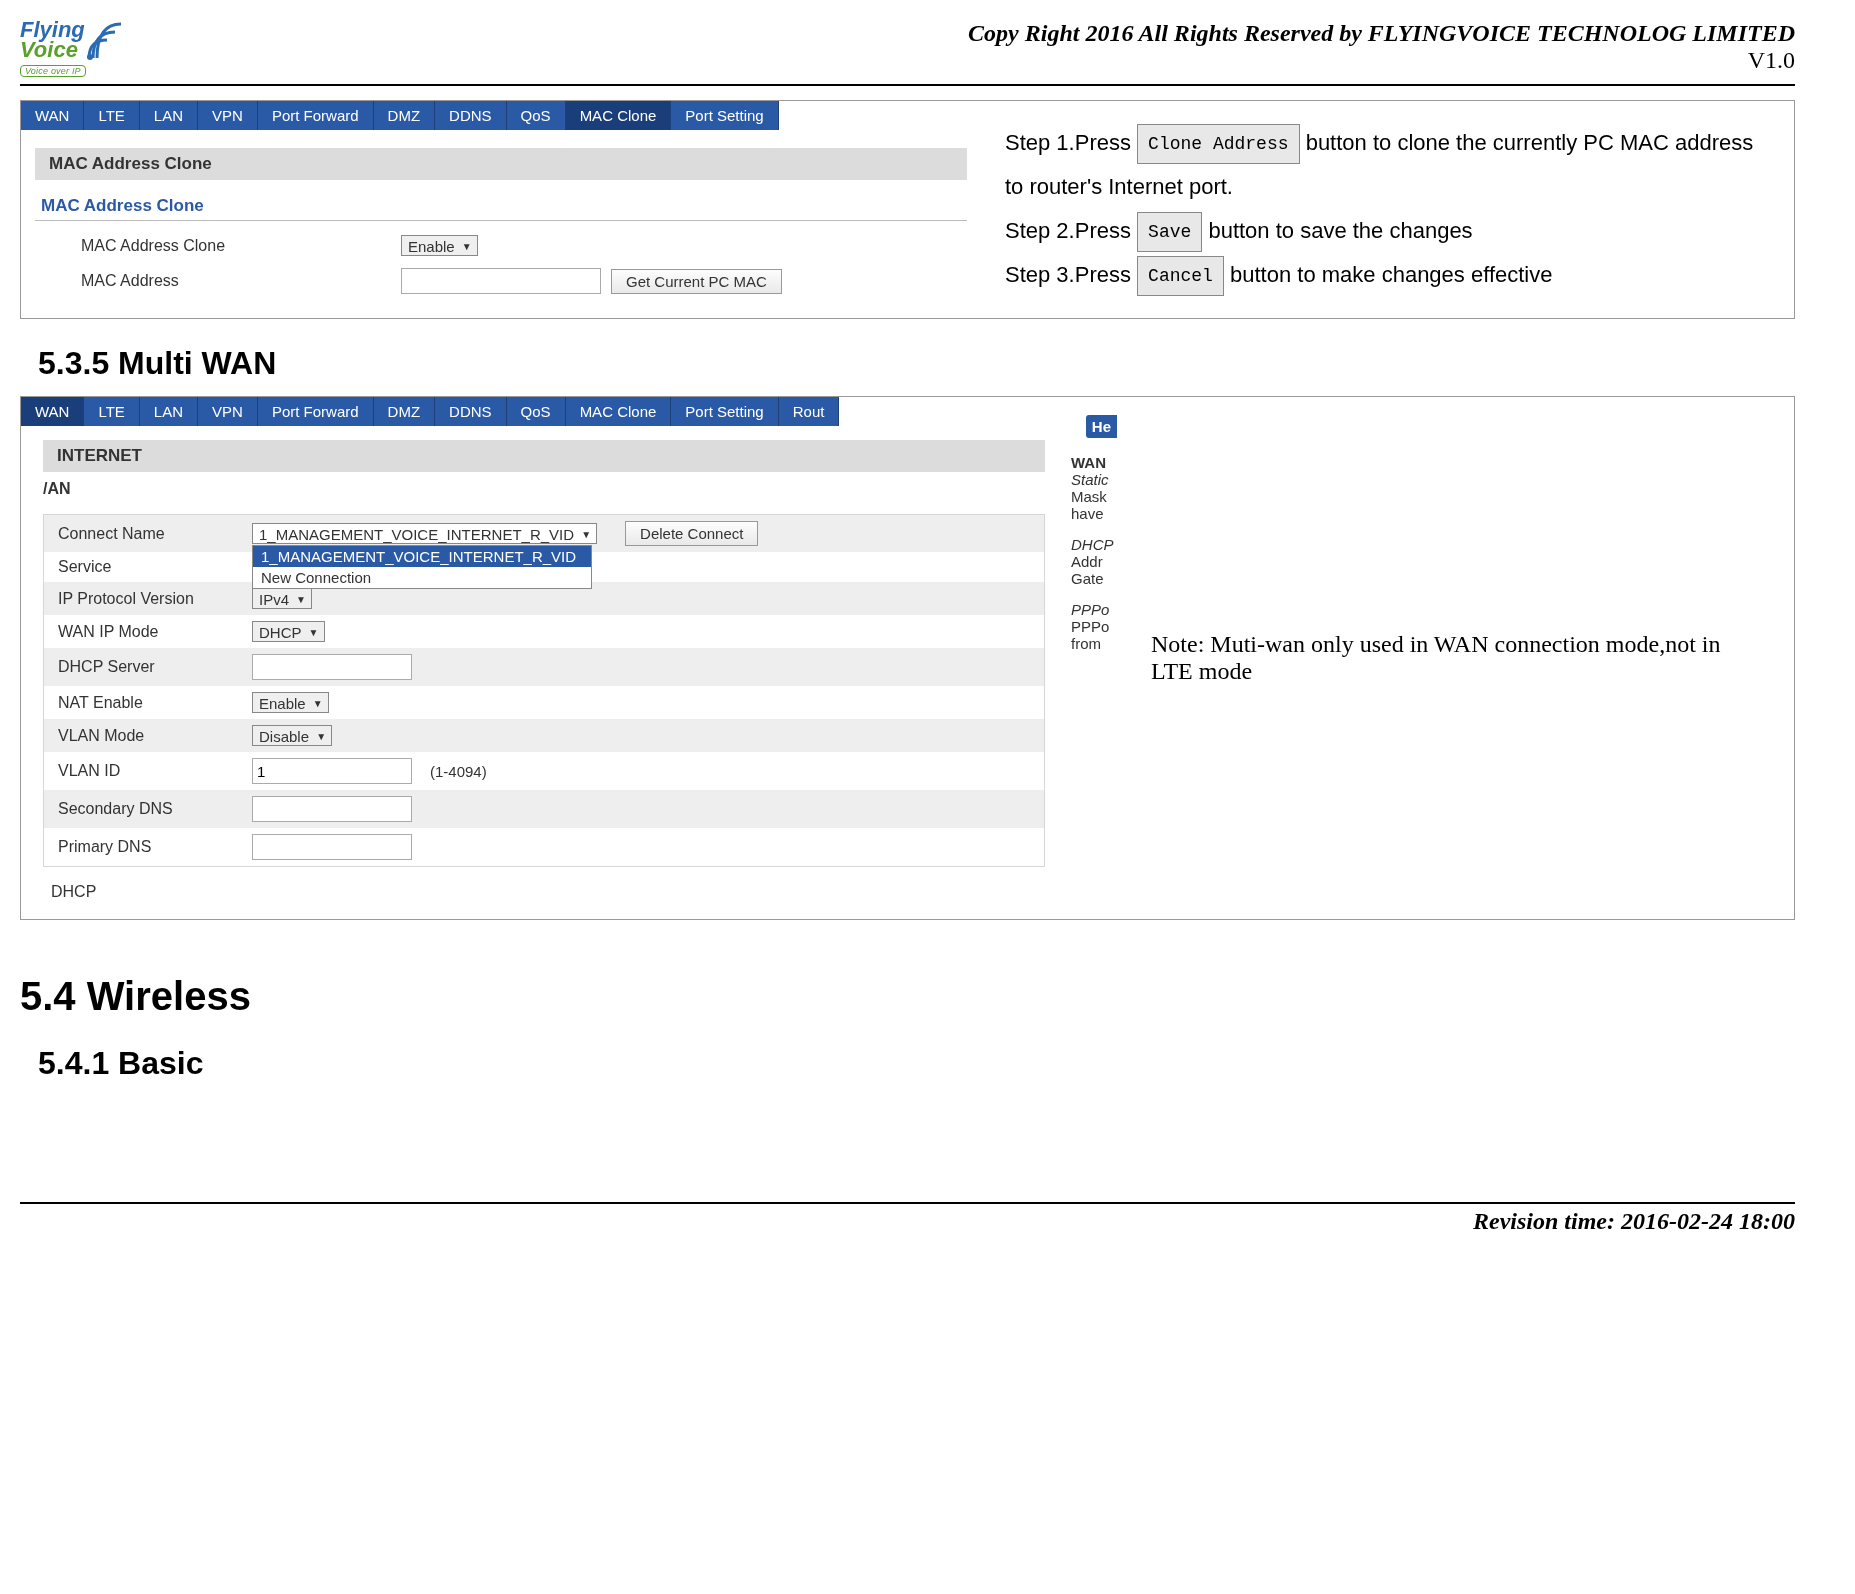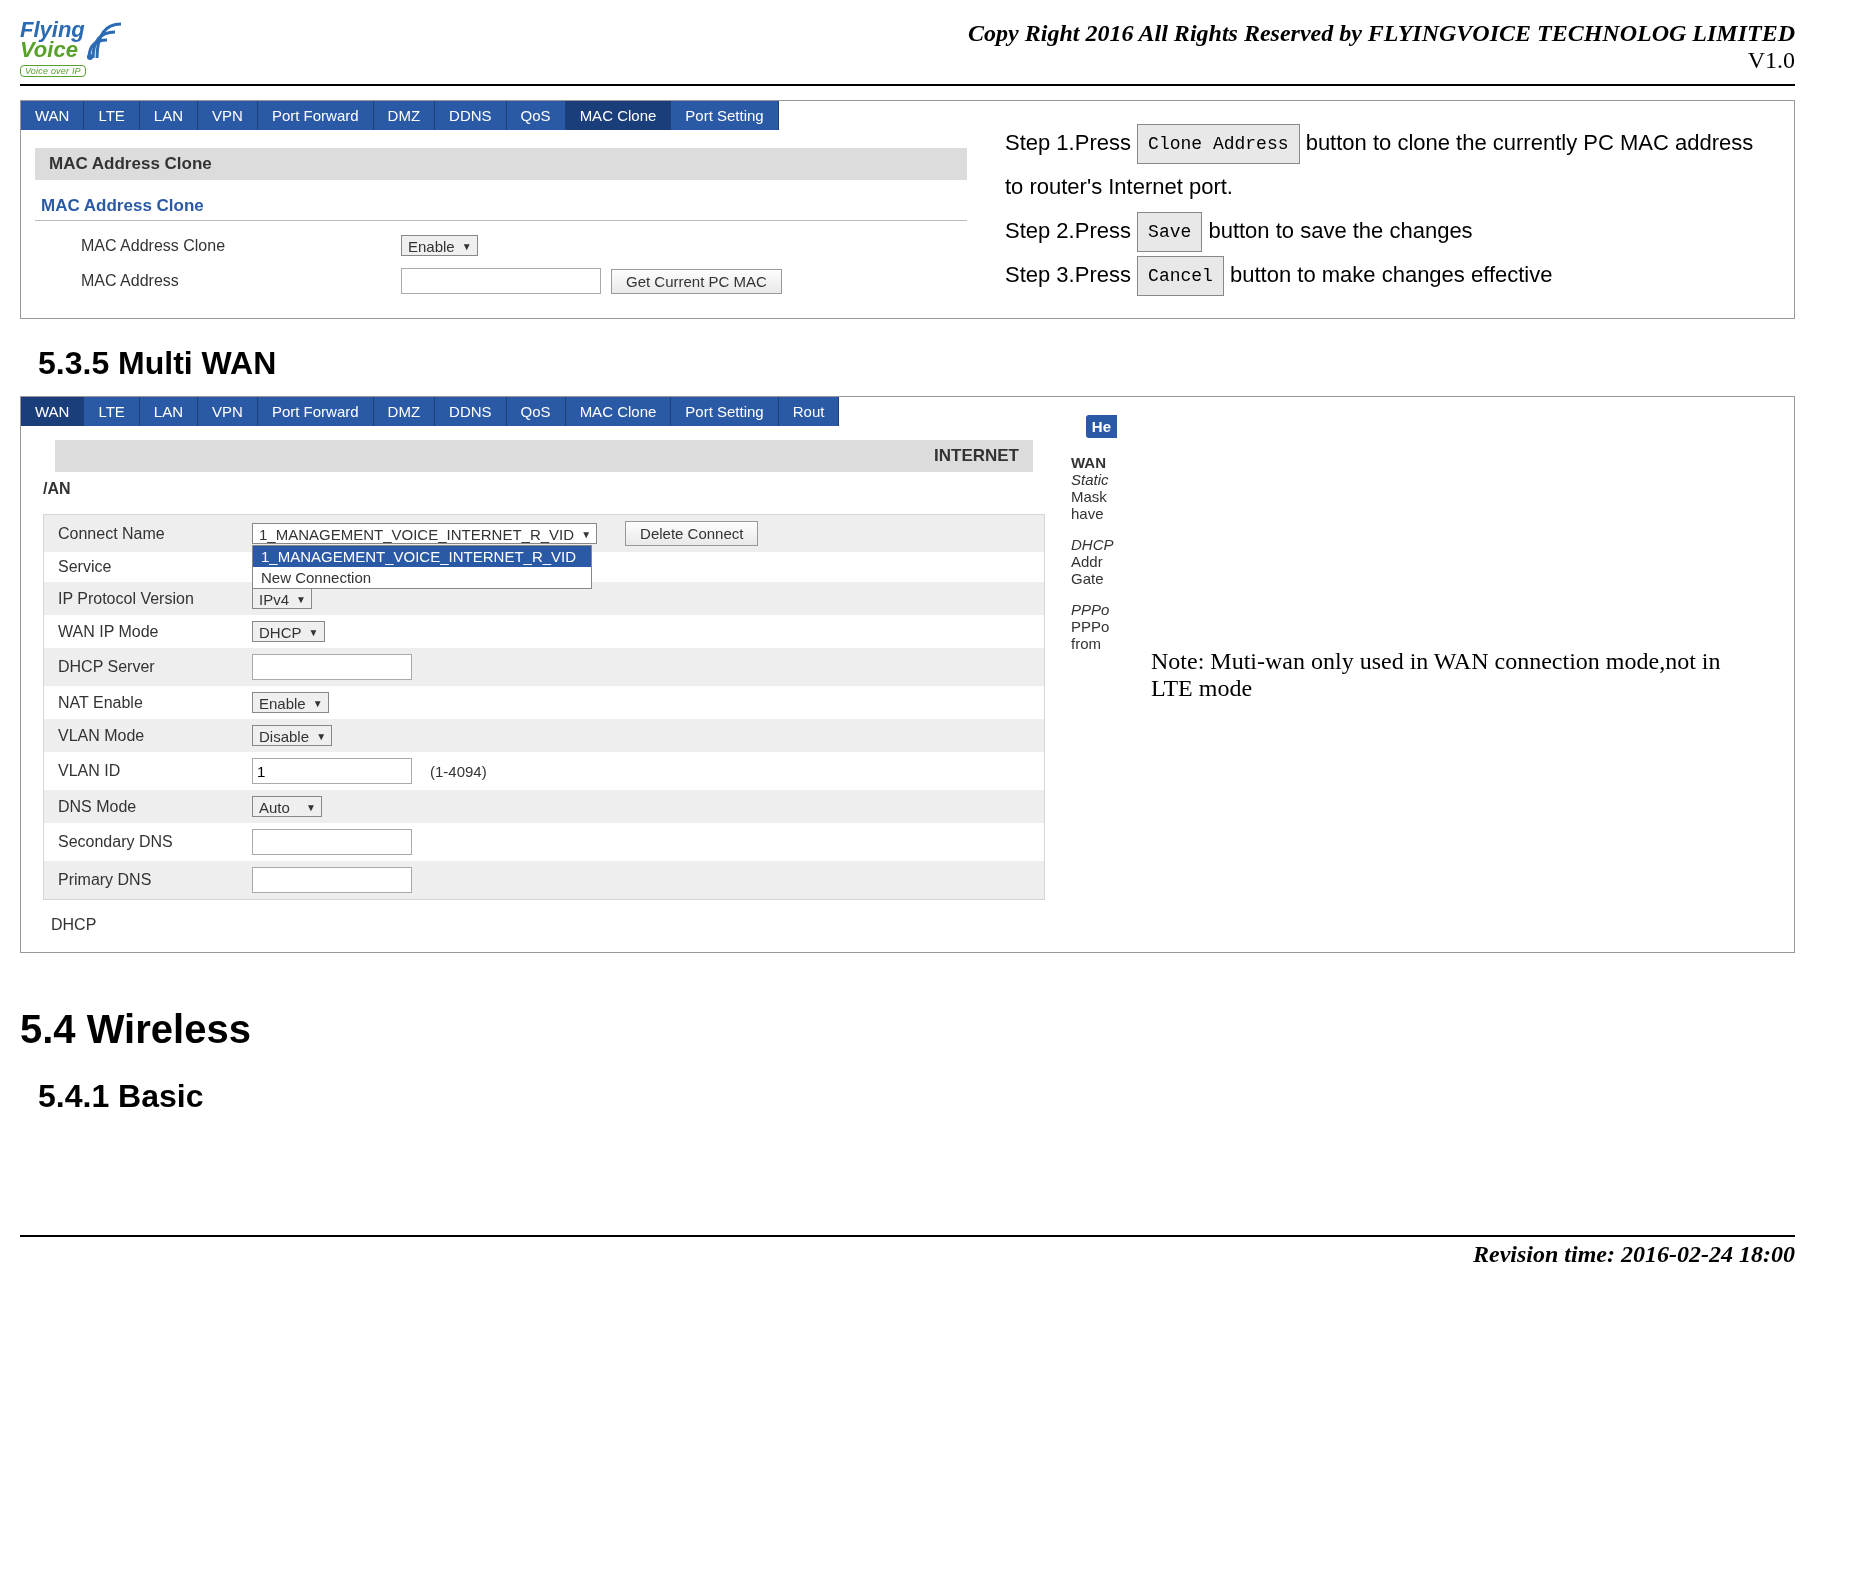--- a/index.html
+++ b/index.html
@@ -169,21 +169,21 @@
               <div class="tab">VPN</div>
               <div class="tab">Port Forward</div>
               <div class="tab">DMZ</div>
               <div class="tab">DDNS</div>
               <div class="tab">QoS</div>
               <div class="tab">MAC Clone</div>
               <div class="tab">Port Setting</div>
               <div class="tab">Rout</div>
             </div>
           <div style="height:14px"></div>
-          <div class="section-bar" style="margin:0 34px;text-align:right;">INTERNET</div>
+          <div class="section-bar" style="margin:0 22px;">INTERNET</div>
           <div style="color:#333;font-weight:bold;font-size:16px;padding:8px 0 4px 22px;">/AN</div>
           <div class="zebra" style="position:relative;">
 
             <div class="form-row">
               <div class="lbl">Connect Name</div>
               <div class="ctrl" style="position:relative;">
                 <span class="select-ui" style="background:#fff;min-width:340px;">1_MANAGEMENT_VOICE_INTERNET_R_VID</span>
                 <span class="btn-ui" style="margin-left:18px;">Delete Connect</span>
                 <div class="dropdown-open" style="left:0;top:24px;min-width:340px;z-index:2;">
                   <div class="opt sel">1_MANAGEMENT_VOICE_INTERNET_R_VID</div>
@@ -233,26 +233,20 @@
             </div>
 
             <div class="form-row">
               <div class="lbl">VLAN ID</div>
               <div class="ctrl">
                 <input class="text-input" style="width: 160px;" value="1">
                 <span class="hint">(1-4094)</span>
               </div>
             </div>
 
-            <div class="form-row">
-              <div class="lbl">DNS Mode</div>
-              <div class="ctrl">
-                  <span class="select-ui" style="min-width:70px;">Auto</span>
-                </div>
-            </div>
 
             <div class="form-row">
               <div class="lbl">Secondary DNS</div>
               <div class="ctrl">
                   <input class="text-input" style="width: 160px;">
                 </div>
             </div>
 
             <div class="form-row">
               <div class="lbl">Primary DNS</div>

